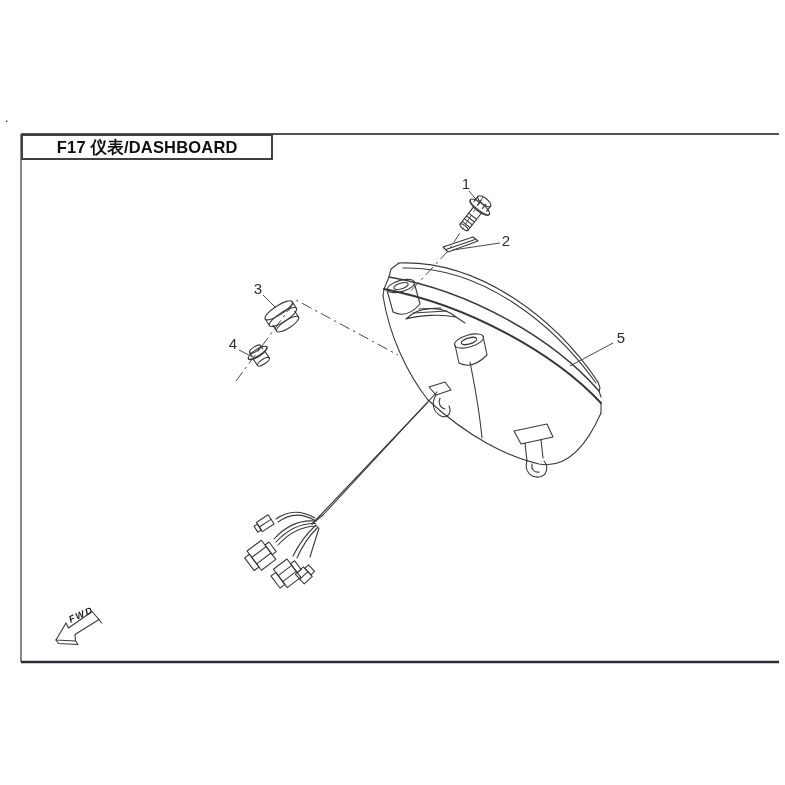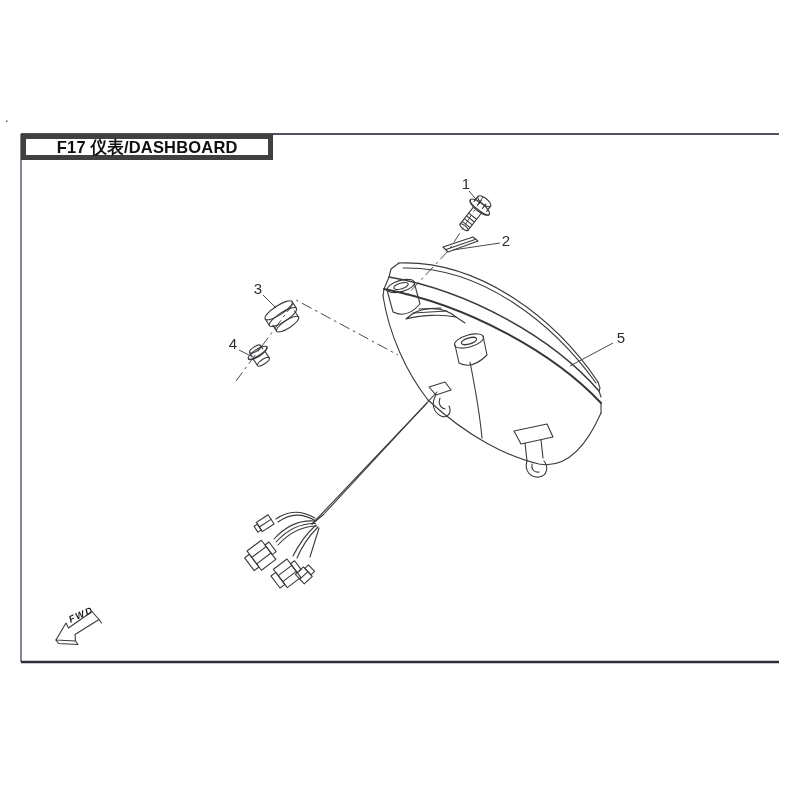--- a/index.html
+++ b/index.html
@@ -9,21 +9,21 @@
   svg.art *{vector-effect:non-scaling-stroke;}
   .stroke{fill:none;stroke:#3a3a3e;stroke-width:1.1;stroke-linecap:round;stroke-linejoin:round;}
   .stroke-b{fill:none;stroke:#35353a;stroke-width:2;stroke-linecap:round;stroke-linejoin:round;}
   .stroke-m{fill:none;stroke:#3a3a3e;stroke-width:1.4;stroke-linecap:round;stroke-linejoin:round;}
   .cl{fill:none;stroke:#4a4a4f;stroke-width:1;stroke-dasharray:11 4 2.5 4;}
   .ld{fill:none;stroke:#4a4a4f;stroke-width:1;}
   .frame-top{stroke:#56505e;stroke-width:2.2;}
   .frame-left{stroke:#6b6572;stroke-width:1.6;}
   .frame-bottom{stroke:#2d2c35;stroke-width:2.4;}
   .title-box{position:absolute;left:21px;top:134px;width:252px;height:26px;
-             box-sizing:border-box;border:5px solid #404040;background:#fff;
+             box-sizing:border-box;border:2px solid #404040;background:#fff;
              display:flex;align-items:center;justify-content:center;}
   .title-box span{font-weight:bold;font-size:17px;color:#0f0f12;white-space:nowrap;
                   transform:scaleX(.97);letter-spacing:0.2px;}
   .callout{position:absolute;transform:translate(-50%,-50%);font-size:15px;color:#2e2e33;}
   .stray{position:absolute;left:5px;top:110px;font-size:13px;color:#333;}
   .fwd-label{position:absolute;left:69px;top:614px;font-size:9.5px;font-weight:bold;
              font-style:italic;letter-spacing:1.5px;color:#1d1d1f;
              transform:rotate(-24deg);transform-origin:left center;}
 </style>
 </head>

